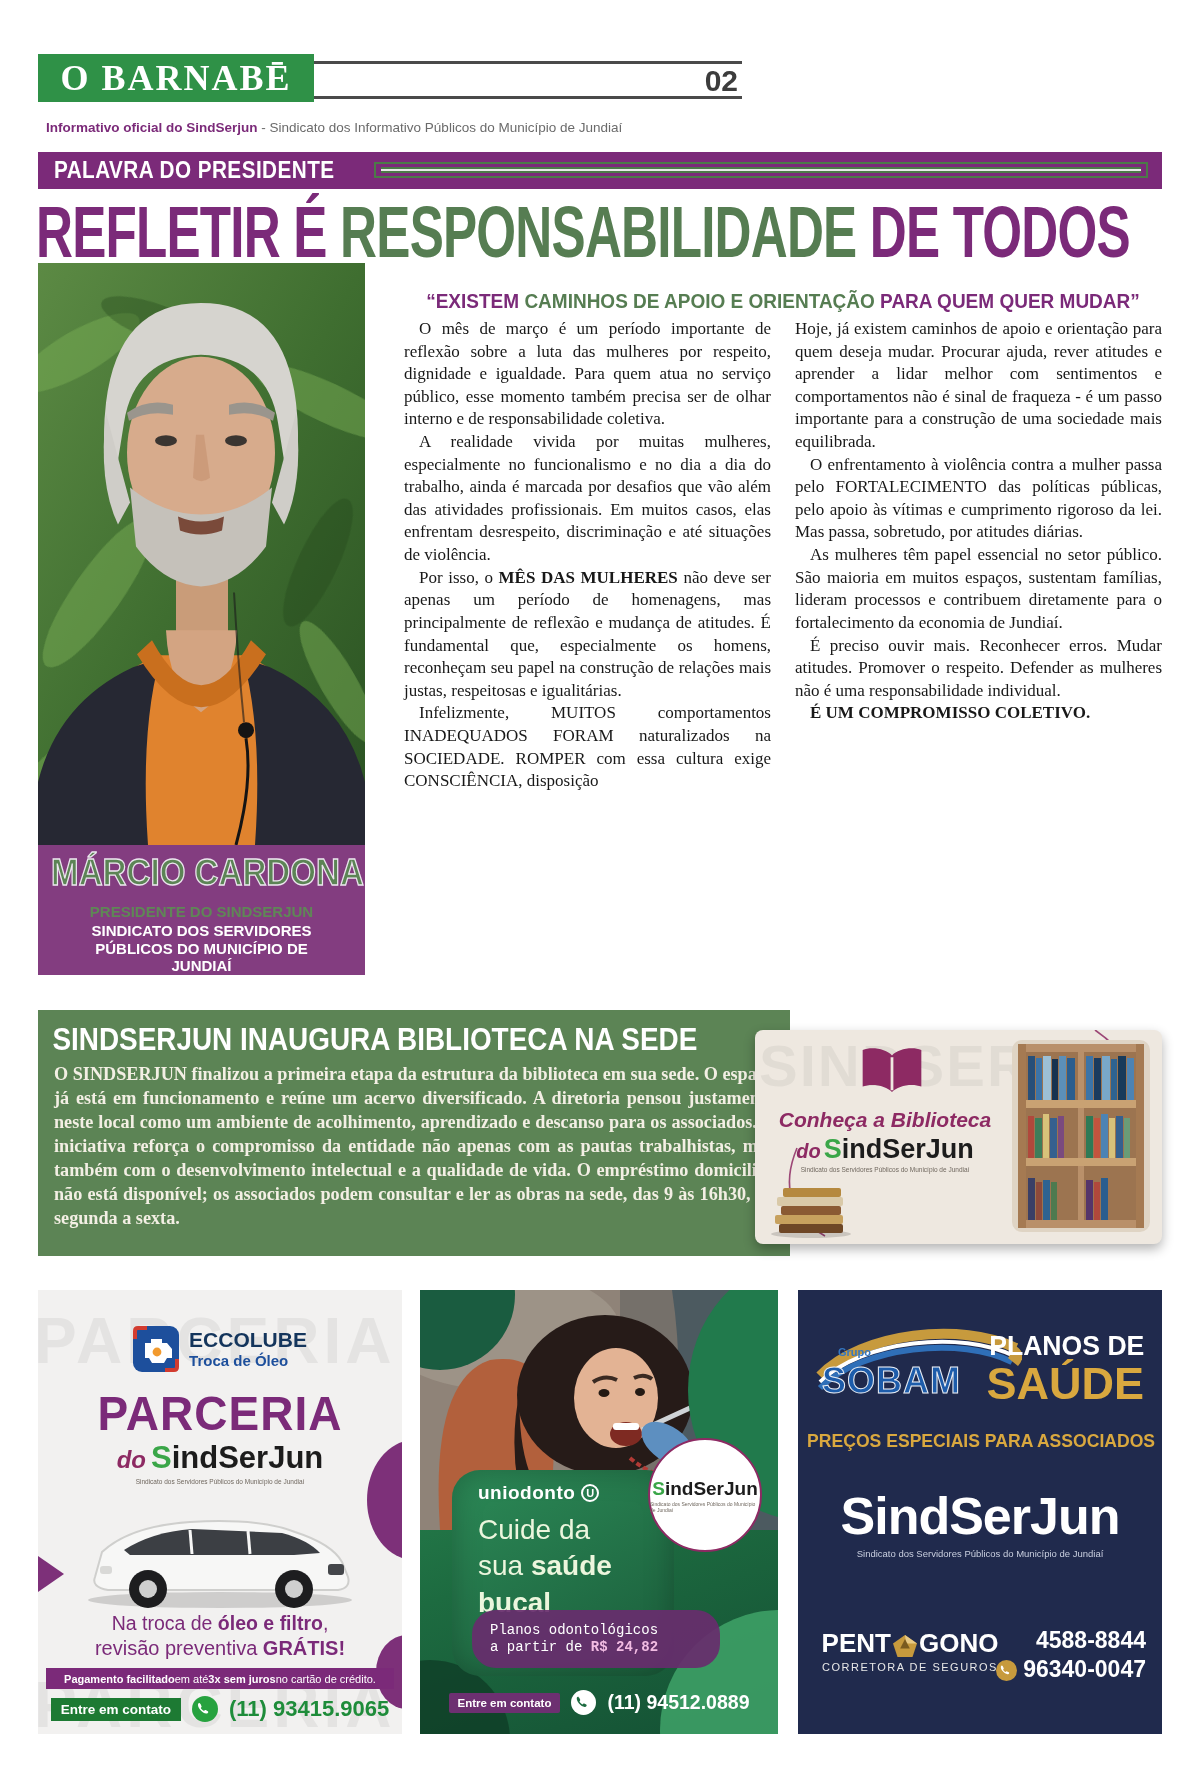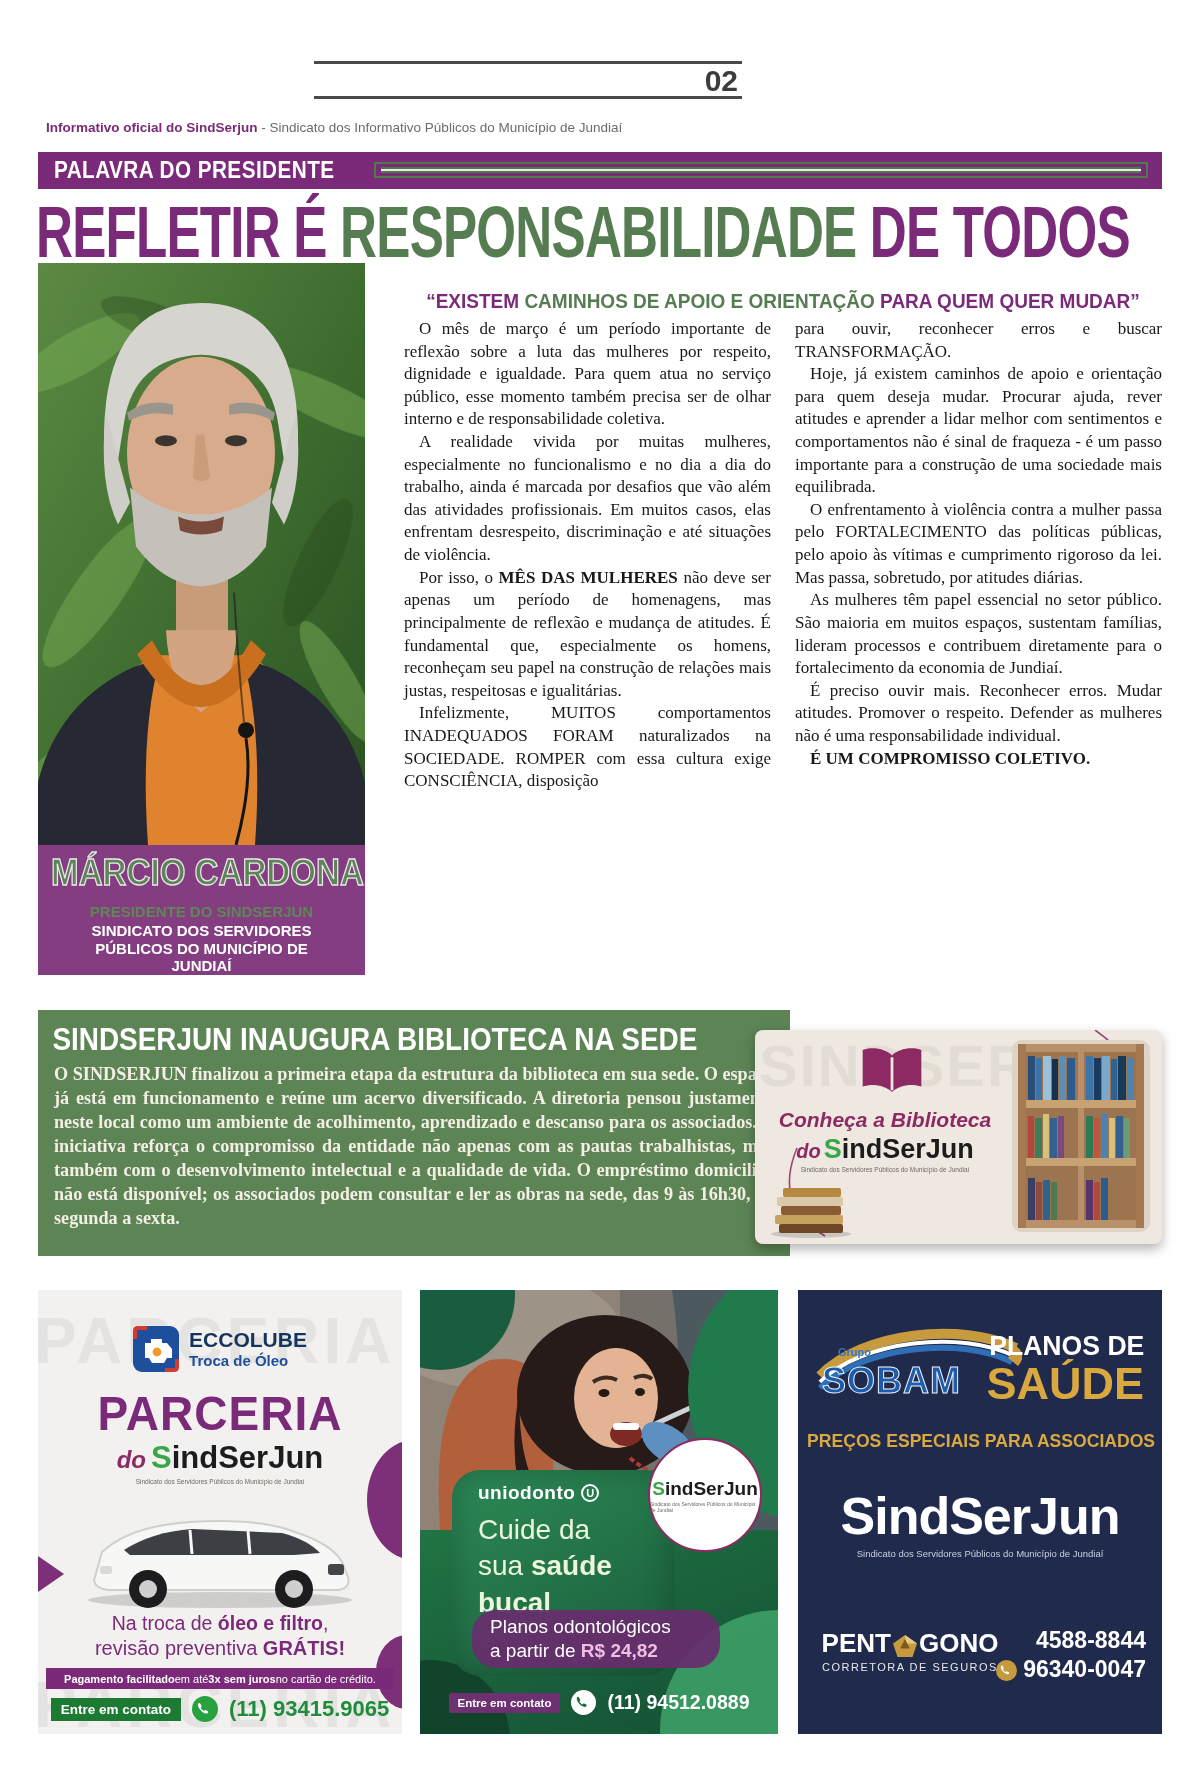--- a/index.html
+++ b/index.html
@@ -119,22 +119,22 @@
   .uni-circle .mini-tag { font-size:5px; color:#70685f; margin-top:1px; }
   .uni-panel { position:absolute; left:32px; top:180px; width:222px; height:206px; border-radius:28px;
     background:linear-gradient(150deg,#2c8a57,#1a5c3a); box-shadow:inset 0 0 30px rgba(0,0,0,.25); }
   .uni-brand { position:absolute; left:58px; top:192px; color:#fff; font-weight:800; font-size:19px; letter-spacing:.5px;
     display:flex; align-items:center; gap:6px; }
   .uo-badge { display:inline-flex; width:18px; height:18px; border:2px solid #fff; border-radius:50%;
     align-items:center; justify-content:center; font-size:11px; font-weight:900; color:#fff; }
   .uni-headline { position:absolute; left:58px; top:222px; color:#ecf6dd; font-size:28px; line-height:1.3; font-weight:500; }
   .uni-headline b { font-weight:900; }
   .uni-pill { position:absolute; left:52px; top:320px; width:248px; height:58px; background:rgba(104,44,110,.92);
-    border-radius:24px; color:#fff; font-size:19px; line-height:1.25; display:flex; flex-direction:column;
-    justify-content:center; padding-left:18px; }
+    border-radius:24px; color:#fff; font-size:14px; line-height:1.25; display:flex; flex-direction:column;
+    justify-content:center; padding-left:18px;font-family:Liberation Mono, monospace; }
   .uni-pill b { color:#f2bce3; font-weight:900; }
   .uni-contact { position:absolute; left:0; top:400px; width:100%; }
   .uni-contact .lbl { background:#6d3071; color:#fff; font-weight:800; font-size:11.5px; padding:4px 9px; border-radius:2px; }
   .uni-contact .phone { color:#fff; font-weight:900; font-size:19.5px; }
 
   
   .ad-sobam { left:798px; width:364px; background:#202a4d; color:#fff; }
   .sobam-swoosh { position:absolute; left:14px; top:28px; width:210px; height:80px; }
   .sobam-group { position:absolute; left:40px; top:56px; color:#3577c1; font-weight:800; font-size:11px; }
   .sobam-brand { position:absolute; left:24px; top:70px; color:#1d5caa; font-weight:900; font-size:36px; letter-spacing:1px;
@@ -151,20 +151,23 @@
   .sobam-broker .name svg { margin:0 1px 1px 1px; }
   .sobam-broker .sub { font-size:11px; letter-spacing:1.5px; color:#e8e8e8; margin-top:2px; }
   .sobam-phones { position:absolute; right:16px; top:336px; text-align:right; font-weight:900; font-size:23px; line-height:1.28; }
   .sobam-phones .row2 { display:flex; align-items:center; gap:6px; justify-content:flex-end; }
 </style>
 </head>
 <body>
 
 <div class="page">
 
+  <div class="logo-box">
+    <span>O BARNABĒ</span>
+  </div>
   <div class="header-rule">
     <span class="page-number">02</span>
   </div>
   <div class="tagline">
     <b>Informativo oficial do SindSerjun</b><span> - Sindicato dos Informativo Públicos do Município de Jundiaí</span>
   </div>
 
   <div class="banner">
     <div class="banner-label">PALAVRA DO PRESIDENTE</div>
     <div class="banner-ornament">
@@ -227,21 +230,20 @@
   </div>
 
   <div class="cols">
     <div class="col col1">
         <p><span>O mês de março é um período importante de reflexão sobre a luta das mulheres por respeito, dignidade e igualdade. Para quem atua no serviço público, esse momento também precisa ser de olhar interno e de responsabilidade coletiva.</span></p>
         <p><span>A realidade vivida por muitas mulheres, especialmente no funcionalismo e no dia a dia do trabalho, ainda é marcada por desafios que vão além das atividades profissionais. Em muitos casos, elas enfrentam desrespeito, discriminação e até situações de violência.</span></p>
         <p><span>Por isso, o </span><b>MÊS DAS MULHERES</b><span> não deve ser apenas um período de homenagens, mas principalmente de reflexão e mudança de atitudes. É fundamental que, especialmente os homens, reconheçam seu papel na construção de relações mais justas, respeitosas e igualitárias.</span></p>
         <p><span>Infelizmente, MUITOS comportamentos INADEQUADOS FORAM naturalizados na SOCIEDADE. ROMPER com essa cultura exige CONSCIÊNCIA, disposição</span></p>
       </div>
     <div class="col col2">
-        <p><span>para ouvir, reconhecer erros e buscar TRANSFORMAÇÃO.</span></p>
         <p><span>Hoje, já existem caminhos de apoio e orientação para quem deseja mudar. Procurar ajuda, rever atitudes e aprender a lidar melhor com sentimentos e comportamentos não é sinal de fraqueza - é um passo importante para a construção de uma sociedade mais equilibrada.</span></p>
         <p><span>O enfrentamento à violência contra a mulher passa pelo FORTALECIMENTO das políticas públicas, pelo apoio às vítimas e cumprimento rigoroso da lei. Mas passa, sobretudo, por atitudes diárias.</span></p>
         <p><span>As mulheres têm papel essencial no setor público. São maioria em muitos espaços, sustentam famílias, lideram processos e contribuem diretamente para o fortalecimento da economia de Jundiaí.</span></p>
         <p><span>É preciso ouvir mais. Reconhecer erros. Mudar atitudes. Promover o respeito. Defender as mulheres não é uma responsabilidade individual.</span></p>
         <p><span></span><b>É UM COMPROMISSO COLETIVO.</b><span></span></p>
       </div>
   </div>
 
   <div class="library">
     <div class="lib-headline">SINDSERJUN INAUGURA BIBLIOTECA NA SEDE</div>

